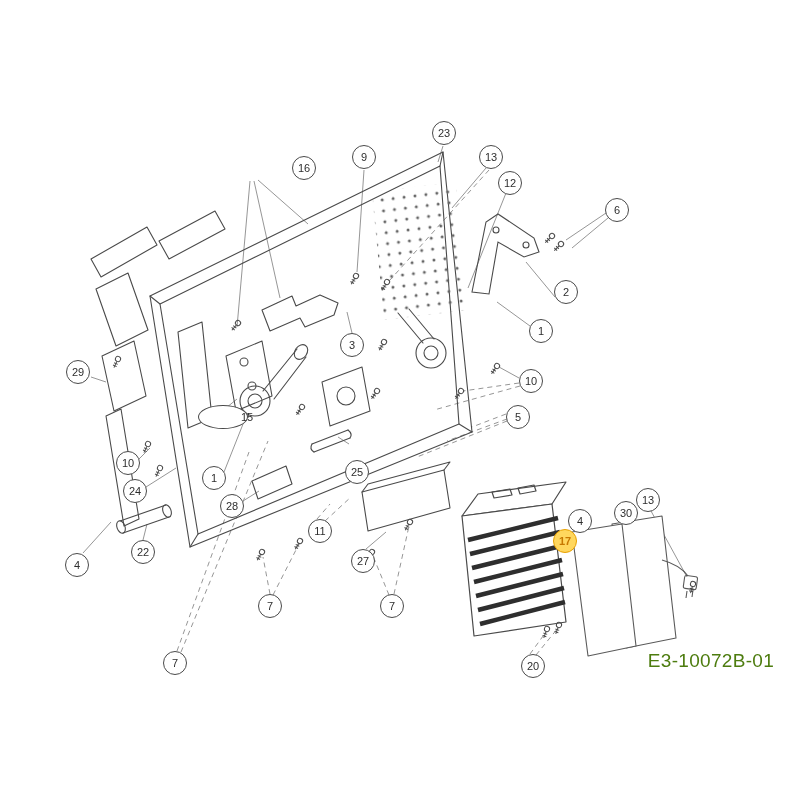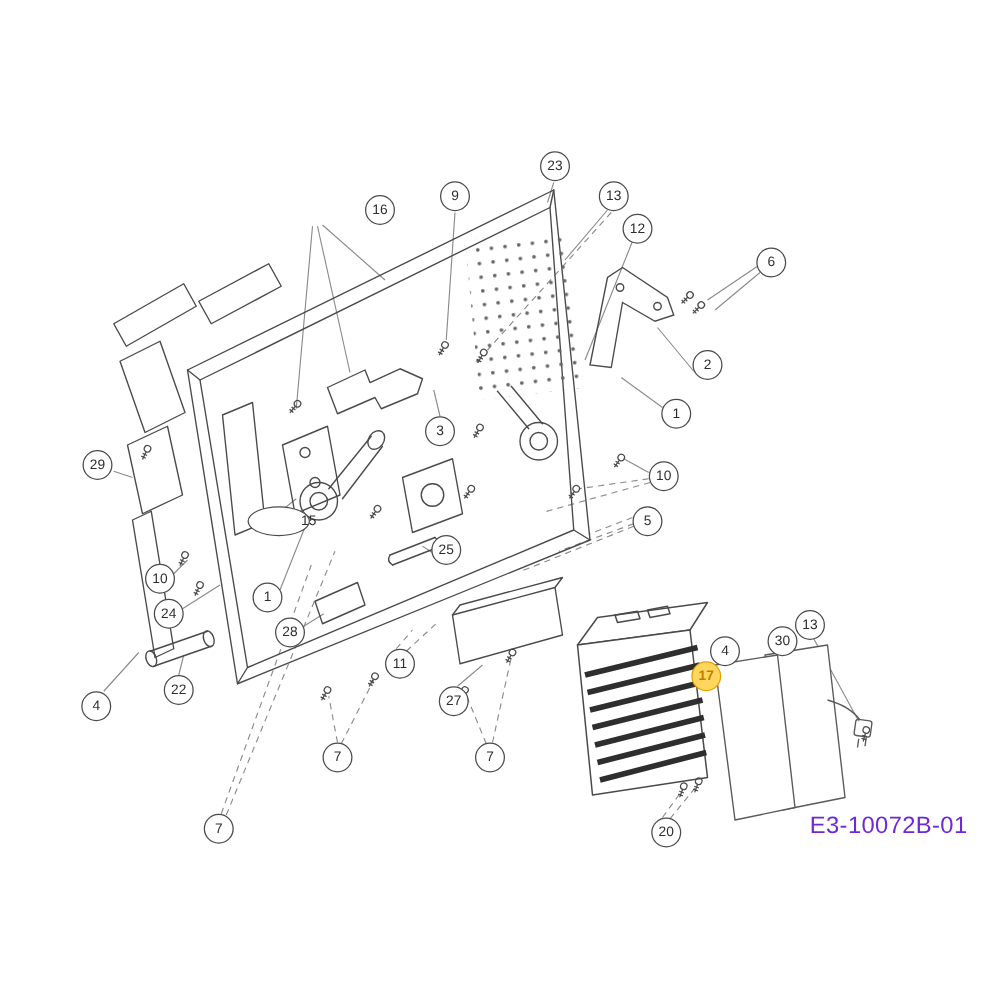--- a/index.html
+++ b/index.html
@@ -18,21 +18,21 @@
   }
   .balloon.highlighted {
     background:var(--hl-fill,#FFD75E);
     border-color:var(--hl-border,#E8A000);
     color:var(--hl-text,#C77800);
     font-weight:bold;
     margin-top:36px;
   }
   .diagram-code {
     position:absolute; right:26px; top:650px;
-    font-size:19px; color:#6d28d9; letter-spacing:0.3px;
+    font-size:19px; color:#4d7c0f; letter-spacing:0.3px;
   }
 </style>
 </head>
 <body>
 
 <div class="stage">
 
   <svg class="drawing" width="800" height="800" viewBox="0 0 800 800">
     <defs>
       <pattern id="dotpat" width="11" height="11" patternUnits="userSpaceOnUse" patternTransform="rotate(-7)">
@@ -201,21 +201,21 @@
       <div class="balloon" style="left: 566px; top: 292px;">2</div>
       <div class="balloon" style="left: 541px; top: 331px;">1</div>
       <div class="balloon" style="left: 78px; top: 372px;">29</div>
       <div class="balloon" style="left: 531px; top: 381px;">10</div>
       <div class="balloon" style="left: 352px; top: 345px;">3</div>
       <div class="balloon" style="left: 518px; top: 417px;">5</div>
       <div class="balloon" style="left: 210px; top: 417px; padding-left: 48px;">15</div>
       <div class="balloon" style="left: 128px; top: 463px;">10</div>
       <div class="balloon" style="left: 135px; top: 491px;">24</div>
       <div class="balloon" style="left: 214px; top: 478px;">1</div>
-      <div class="balloon" style="left: 357px; top: 440px;">25</div>
+      <div class="balloon" style="left: 357px; top: 472px;">25</div>
       <div class="balloon" style="left: 232px; top: 506px;">28</div>
       <div class="balloon" style="left: 320px; top: 531px;">11</div>
       <div class="balloon" style="left: 363px; top: 561px;">27</div>
       <div class="balloon" style="left: 143px; top: 552px;">22</div>
       <div class="balloon" style="left: 77px; top: 565px;">4</div>
       <div class="balloon" style="left: 270px; top: 606px;">7</div>
       <div class="balloon" style="left: 392px; top: 606px;">7</div>
       <div class="balloon" style="left: 175px; top: 663px;">7</div>
       <div class="balloon highlighted" style="left: 565px; top: 493px;">17</div>
       <div class="balloon" style="left: 580px; top: 521px;">4</div>

